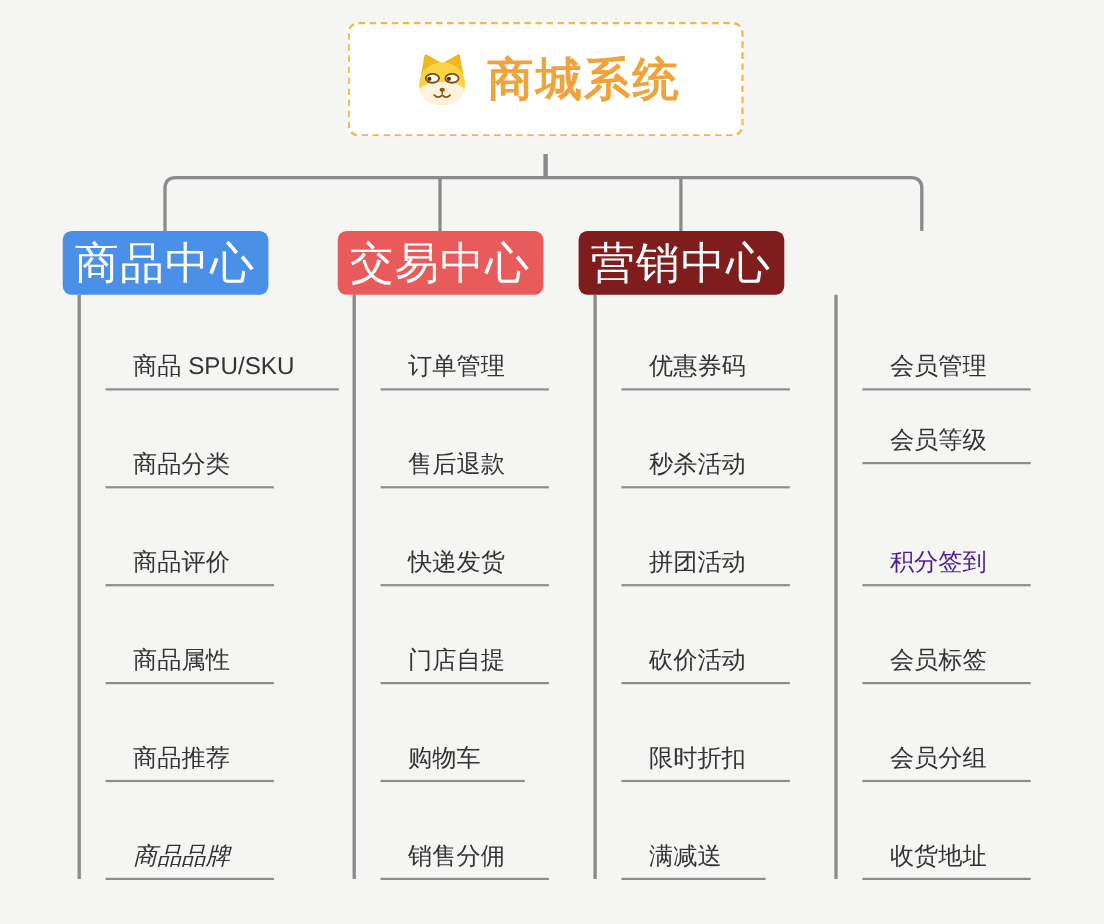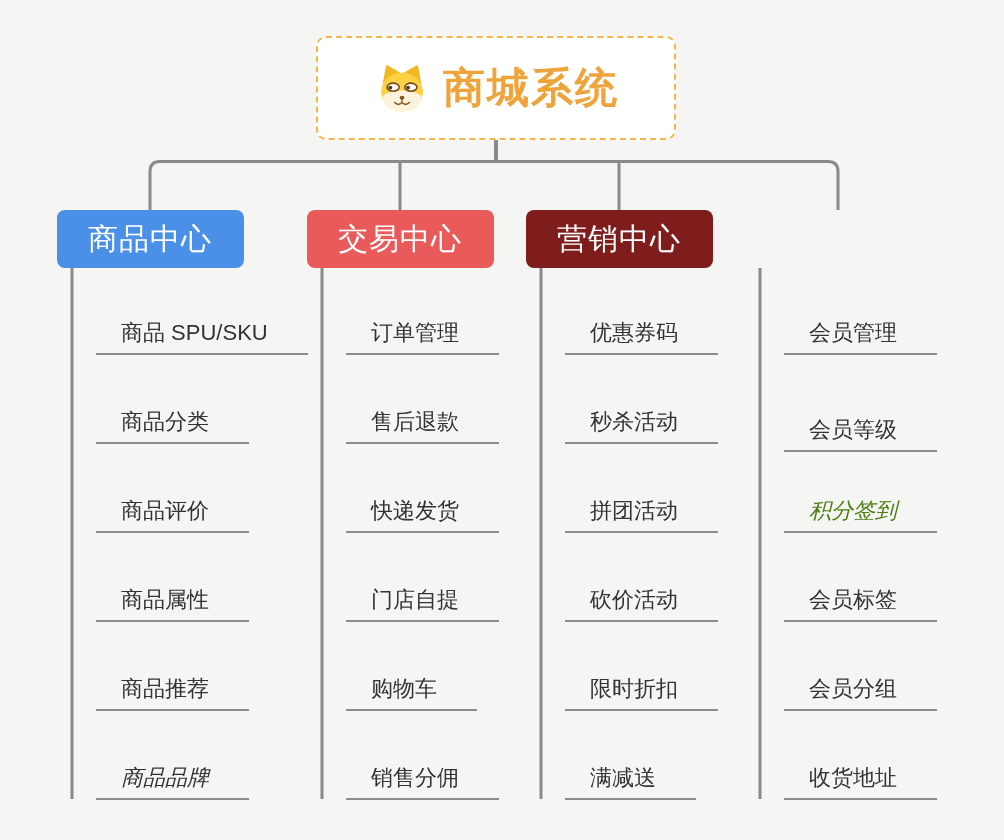--- a/index.html
+++ b/index.html
@@ -16,21 +16,21 @@
     overflow:hidden;
   }
   svg.connectors{
     position:absolute;
     left:0;top:0;
     width:1004px;height:840px;
     pointer-events:none;
   }
   .root-node{
     position:absolute;
-    left:316px; top:36px;
+    left:316px; top:20px;
     width:360px; height:104px;
     box-sizing:border-box;
     background:#ffffff;
     border:2px dashed #f5b649;
     border-radius:10px;
     display:flex;
     align-items:center;
     justify-content:center;
     gap:12px;
     cursor:pointer;
@@ -46,21 +46,21 @@
   .dog-icon{ display:inline-flex; }
   .branch-node{
     position:absolute;
     top:210px;
     width:187px; height:58px;
     border-radius:8px;
     display:flex;
     align-items:center;
     justify-content:center;
     color:#ffffff;
-    font-size:30px;
+    font-size:40px;
     letter-spacing:1px;
     white-space:nowrap;
     cursor:pointer;
     text-align:center;
   }
   .leaf{
     position:absolute;
     border-bottom:2px solid #8c8c8c;
     padding:0 40px 6px 25px;
     font-size:22px;
@@ -165,24 +165,24 @@
     </div>
     <div class="leaf" style="left: 541px; top: 675px; color: rgb(51, 51, 51); border-bottom-color: rgb(140, 140, 140);">
       <span>限时折扣</span>
     </div>
     <div class="leaf" style="left: 541px; top: 764px; color: rgb(51, 51, 51); border-bottom-color: rgb(140, 140, 140);">
       <span>满减送</span>
     </div>
     <div class="leaf" style="left: 760px; top: 319px; color: rgb(51, 51, 51); border-bottom-color: rgb(140, 140, 140);">
       <span>会员管理</span>
     </div>
-    <div class="leaf" style="left: 760px; top: 416px; color: rgb(51, 51, 51); border-bottom-color: rgb(140, 140, 140);">
+    <div class="leaf" style="left: 760px; top: 386px; color: rgb(51, 51, 51); border-bottom-color: rgb(140, 140, 140);">
       <span>会员等级</span>
     </div>
-    <div class="leaf" style="left: 760px; top: 497px; color: #4d7c0f; border-bottom-color: rgb(140, 140, 140); font-style: italic;">
+    <div class="leaf" style="left: 760px; top: 497px; color: #4c1d95; border-bottom-color: rgb(140, 140, 140);">
       <span>积分签到</span>
     </div>
     <div class="leaf" style="left: 760px; top: 586px; color: rgb(51, 51, 51); border-bottom-color: rgb(140, 140, 140);">
       <span>会员标签</span>
     </div>
     <div class="leaf" style="left: 760px; top: 675px; color: rgb(51, 51, 51); border-bottom-color: rgb(140, 140, 140);">
       <span>会员分组</span>
     </div>
     <div class="leaf" style="left: 760px; top: 764px; color: rgb(51, 51, 51); border-bottom-color: rgb(140, 140, 140);">
       <span>收货地址</span>

